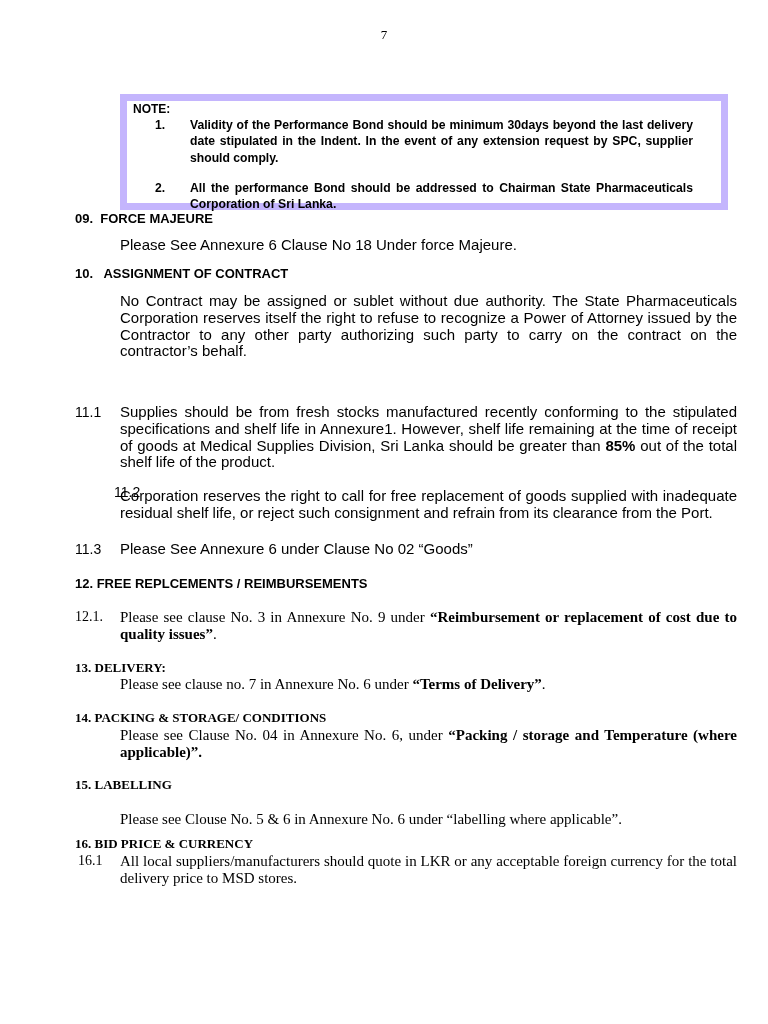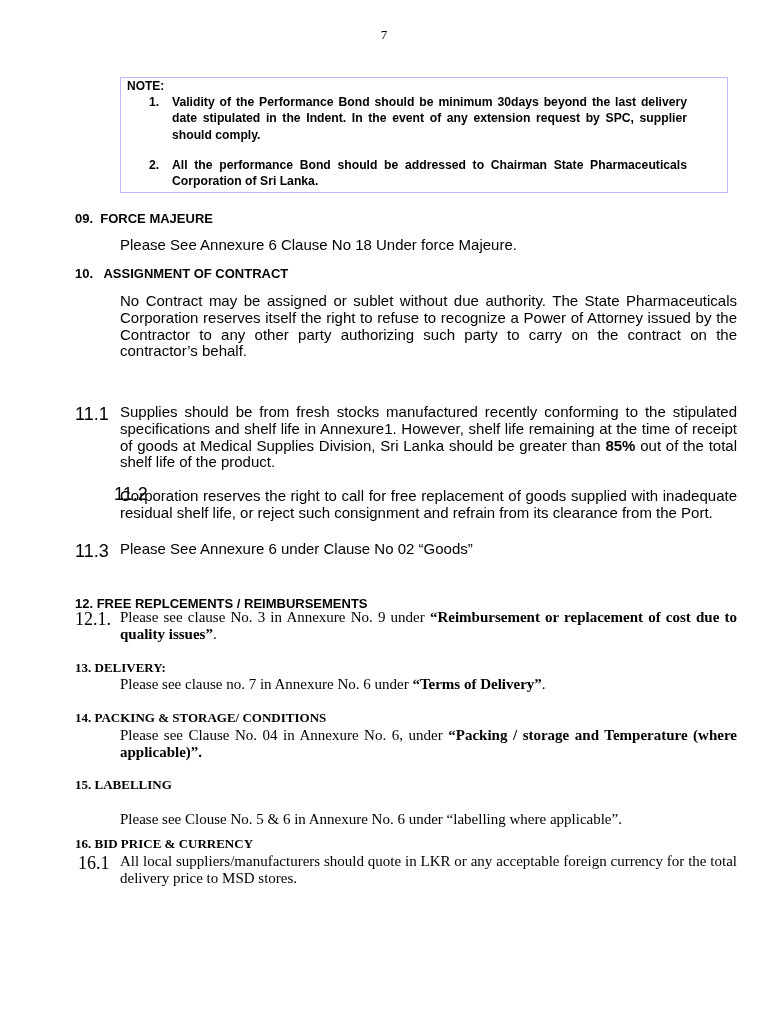--- a/index.html
+++ b/index.html
@@ -2,28 +2,28 @@
 <html><head>
 <meta charset="utf-8">
 <style>
   html, body { margin: 0; padding: 0; background: #ffffff; }
   body { width: 768px; height: 1024px; position: relative; overflow: hidden; color: #000; }
   .page { position: absolute; left: 0; top: 0; width: 768px; height: 1024px; }
   .sans { font-family: "Liberation Sans", "DejaVu Sans", sans-serif; }
   .serif { font-family: "Liberation Serif", "DejaVu Serif", serif; }
   .abs { position: absolute; }
   .page-num { left: 0; width: 768px; top: 27px; text-align: center; font-size: 13px; }
-  .note-box { left: 120px; top: 77px; width: 608px; height: 116px; border: 1px solid #c4b5fd; box-sizing: border-box; }
+  .note-box { left: 120px; top: 94px; width: 608px; height: 116px; border: 7px solid #c4b5fd; box-sizing: border-box; }
   .note-title { left: 6px; top: 1px; font-size: 12px; font-weight: bold; }
   .note-item { left: 28px; width: 538px; font-size: 12.2px; font-weight: bold; line-height: 16.3px; text-align: justify; }
   .note-num { position: absolute; left: 0; top: 0; }
-  .note-text { margin-left: 23px; }
+  .note-text { margin-left: 35px; }
   .h { left: 75px; font-size: 13px; font-weight: bold; white-space: nowrap; }
   .p { left: 120px; width: 617px; font-size: 15px; line-height: 16.8px; text-align: justify; text-align-last: left; }
-  .num { left: 75px; font-size: 18px; }
+  .num { left: 75px; font-size: 14px; }
   b { font-weight: bold; margin-top: 37px; }
 </style>
 </head>
 <body>
 
 <div class="page">
 
   <div class="abs page-num serif">7</div>
 
   <div class="abs note-box sans">
@@ -46,21 +46,21 @@
 
   <div class="abs num sans" style="top:404px;">11.1</div>
   <div class="abs p sans" style="top:404px;"><span>Supplies should be from fresh stocks manufactured recently conforming to the stipulated specifications and shelf life in Annexure1. However, shelf life remaining at the time of receipt of goods at Medical Supplies Division, Sri Lanka should be greater than </span><b>85%</b><span> out of the total shelf life of the product.</span></div>
 
   <div class="abs num sans" style="top:484px;margin-left:39px;">11.2</div>
   <div class="abs p sans" style="top:488px;">Corporation reserves the right to call for free replacement of goods supplied with inadequate residual shelf life, or reject such consignment and refrain from its clearance from the Port.</div>
 
   <div class="abs num sans" style="top:541px;">11.3</div>
   <div class="abs p sans" style="top:541px;">Please See Annexure 6 under Clause No 02 “Goods”</div>
 
-  <div class="abs h sans" style="top:576px;margin-top:20px;">12. FREE REPLCEMENTS / REIMBURSEMENTS</div>
+  <div class="abs h sans" style="top:576px;">12. FREE REPLCEMENTS / REIMBURSEMENTS</div>
   <div class="abs num serif" style="top:609px;">12.1.</div>
   <div class="abs p serif" style="top:609px;"><span>Please see clause No. 3 in Annexure No. 9 under </span><b>“Reimbursement or replacement of cost due to quality issues”</b><span>.</span></div>
 
   <div class="abs h serif" style="top:660px;">13. DELIVERY:</div>
   <div class="abs p serif" style="top:676px;"><span>Please see clause no. 7 in Annexure No. 6 under </span><b>“Terms of Delivery”</b><span>.</span></div>
 
   <div class="abs h serif" style="top:710px;">14. PACKING &amp; STORAGE/ CONDITIONS</div>
   <div class="abs p serif" style="top:727px;"><span>Please see Clause No. 04 in Annexure No. 6, under </span><b>“Packing / storage and Temperature (where applicable)”.</b></div>
 
   <div class="abs h serif" style="top:777px;text-align:center;">15. LABELLING</div>

